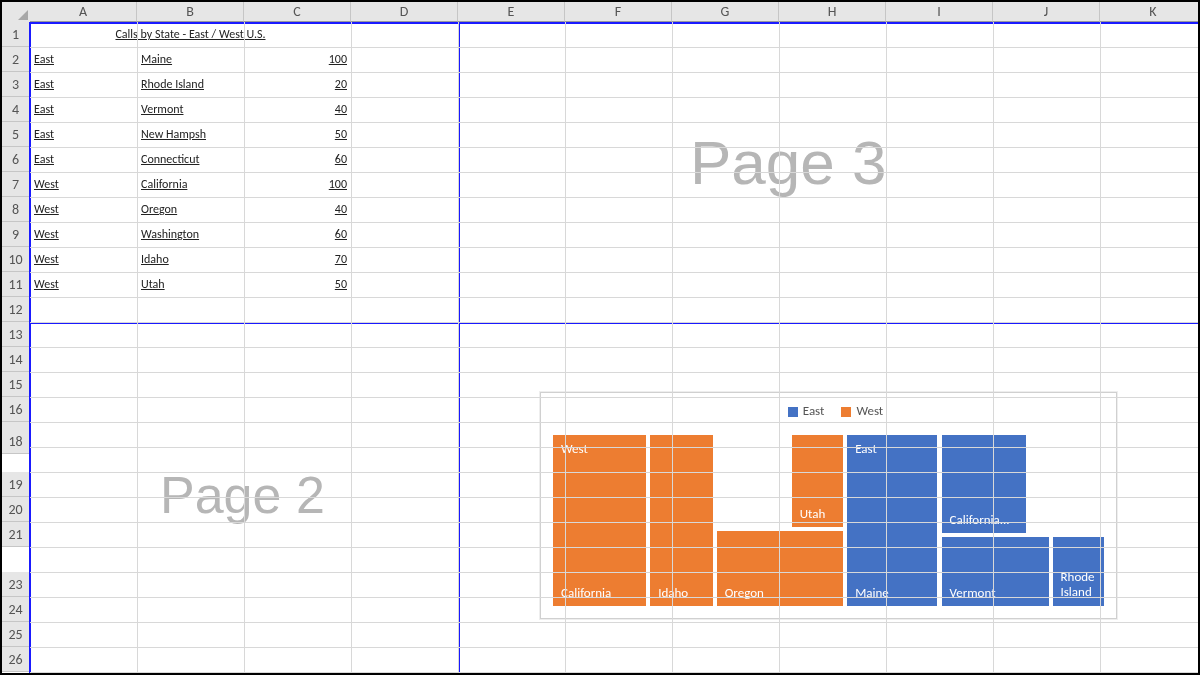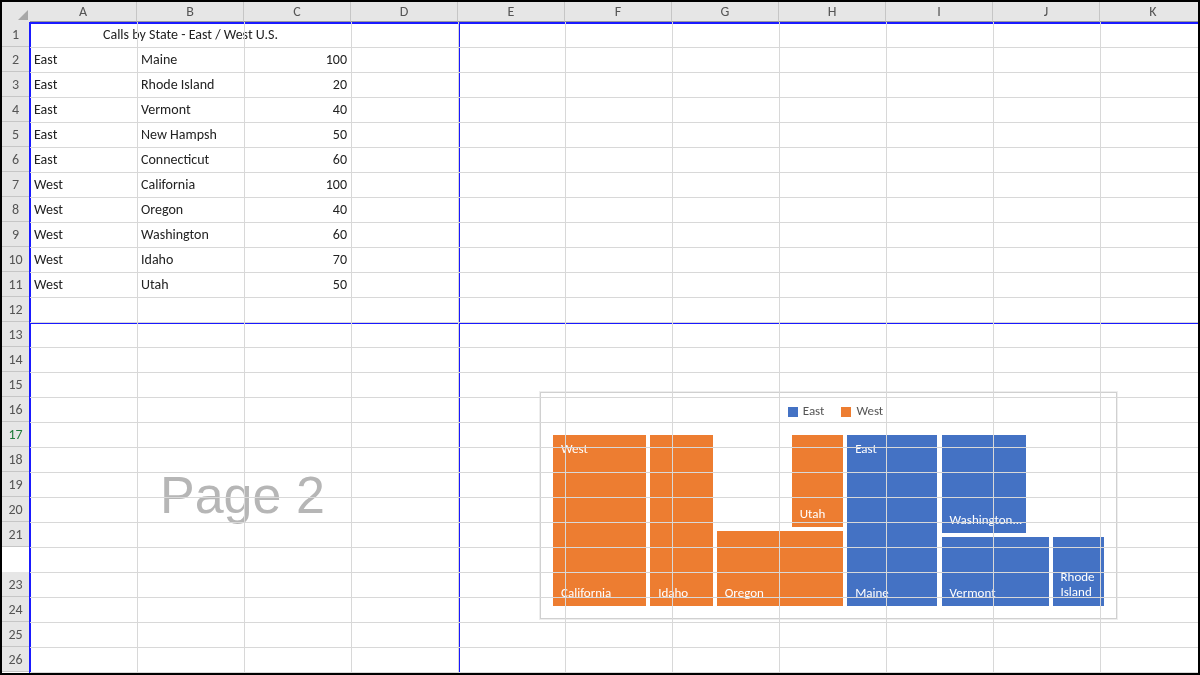--- a/index.html
+++ b/index.html
@@ -6,21 +6,21 @@
   body{background:#fff;border:2px solid #000;width:1196px;height:671px;position:relative;overflow:hidden;}
   .grid{position:absolute;inset:0;}
   .colhdr,.rowhdr{background:#e6e6e6;color:#555;font-size:14px;text-align:center;box-sizing:border-box;}
   .colhdr{position:absolute;top:0;height:20px;line-height:20px;border-right:1px solid #c6c6c6;border-bottom:1px solid #999;}
   .rowhdr{position:absolute;left:0;width:28px;line-height:25px;border-bottom:1px solid #c6c6c6;border-right:1px solid #999;}
   .corner{position:absolute;left:0;top:0;width:28px;height:20px;background:#e6e6e6;border-right:1px solid #999;border-bottom:1px solid #999;}
   .corner::after{content:"";position:absolute;right:2px;bottom:2px;width:0;height:0;border-left:10px solid transparent;border-bottom:10px solid #a8a8a8;}
   .cells{position:absolute;left:28px;top:20px;right:0;bottom:0;}
   .hline{position:absolute;left:0;right:0;height:0;border-top:1px solid #d8d8d8;}
   .vline{position:absolute;top:0;bottom:0;width:0;border-left:1px solid #d8d8d8;}
-  .cell{position:absolute;box-sizing:border-box;padding:0 4px;line-height:25px;font-size:14px;overflow:visible;white-space:nowrap;}
+  .cell{position:absolute;box-sizing:border-box;padding:0 4px;line-height:25px;font-size:12px;overflow:visible;white-space:nowrap;text-decoration:underline;}
   .r{ text-align:right;}
   .c{ text-align:center;}
   .pagebreak-h{position:absolute;left:0;right:0;height:0;border-top:2px solid #1a1aff;}
   .pagebreak-v{position:absolute;top:0;bottom:0;width:0;border-left:2px solid #1a1aff;}
   .watermark{position:absolute;font-size:52px;color:#b6b6b6;font-family:Arial,sans-serif;pointer-events:none;user-select:none;}
   .chart{position:absolute;background:#fff;border:1px solid #d0d0d0;box-shadow:0 0 0 1px #eee;}
   .legend{position:absolute;top:10px;left:0;right:0;text-align:center;font-size:13px;color:#555;}
   .legend .sw{display:inline-block;width:10px;height:10px;margin:0 5px 0 14px;vertical-align:middle;}
   .tree{position:absolute;left:10px;right:10px;top:40px;bottom:10px;}
   .tile{position:absolute;box-sizing:border-box;border:2px solid #fff;color:#fff;font-size:13px;padding:6px;}
@@ -60,21 +60,21 @@
       <div class="rowhdr" style="top: 195px; height: 25px;">8</div>
       <div class="rowhdr" style="top: 220px; height: 25px;">9</div>
       <div class="rowhdr" style="top: 245px; height: 25px;">10</div>
       <div class="rowhdr" style="top: 270px; height: 25px;">11</div>
       <div class="rowhdr" style="top: 295px; height: 25px;">12</div>
       <div class="rowhdr" style="top: 320px; height: 25px;">13</div>
       <div class="rowhdr" style="top: 345px; height: 25px;">14</div>
       <div class="rowhdr" style="top: 370px; height: 25px;">15</div>
       <div class="rowhdr" style="top: 395px; height: 25px;">16</div>
       <div class="rowhdr sel" style="top: 420px; height: 25px;">17</div>
-      <div class="rowhdr" style="top: 445px; height: 25px;">18</div>
+      <div class="rowhdr" style="top: 427px; height: 25px;">18</div>
       <div class="rowhdr" style="top: 470px; height: 25px;">19</div>
       <div class="rowhdr" style="top: 495px; height: 25px;">20</div>
       <div class="rowhdr" style="top: 520px; height: 25px;">21</div>
       <div class="rowhdr" style="top: 576px; height: 25px;">22</div>
       <div class="rowhdr" style="top: 570px; height: 25px;">23</div>
       <div class="rowhdr" style="top: 595px; height: 25px;">24</div>
       <div class="rowhdr" style="top: 620px; height: 25px;">25</div>
       <div class="rowhdr" style="top: 645px; height: 25px;">26</div>
     </div>
   <div class="cells" id="cells">
@@ -82,20 +82,21 @@
     <div class="cell c" style="left:0;top:0;width:321px">Calls by State - East / West U.S.</div>
 
     <div class="pagebreak-v" style="left:-1px"></div>
     <div class="pagebreak-h" style="top:0"></div>
     <div class="pagebreak-v" style="left:428px"></div>
     <div class="pagebreak-h" style="top:300px"></div>
     <div class="pagebreak-v" style="left:1168px"></div>
     <div class="pagebreak-h" style="top:650px"></div>
 
     <div class="watermark" style="left:130px;top:443px">Page 2</div>
+    <div class="watermark" style="left:660px;top:105px;font-size:62px;font-weight:400">Page 3</div>
 
     <div class="chart" style="left:510px;top:370px;width:575px;height:225px">
       <div class="legend">
         <span class="sw east"></span><span>East</span>
         <span class="sw west"></span><span>West</span>
       </div>
       <div class="tree">
 
         <div class="tile west" style="left:0;top:0;width:17.5%;height:100%">
           <span class="top">West</span>
@@ -109,21 +110,21 @@
         </div>
         <div class="tile west" style="left:29.5%;top:55%;width:23.5%;height:45%">
           <span class="btm">Oregon</span>
         </div>
 
         <div class="tile east" style="left:53%;top:0;width:17%;height:100%">
           <span class="top">East</span>
           <span class="btm">Maine</span>
         </div>
         <div class="tile east" style="left:70%;top:0;width:16%;height:58%">
-          <span class="btm2">Washington...</span>
+          <span class="btm2">California...</span>
         </div>
         <div class="tile east" style="left:70%;top:58%;width:20%;height:42%">
           <span class="btm">Vermont</span>
         </div>
         <div class="tile east" style="left:90%;top:58%;width:10%;height:42%">
           <span class="btm2" style="line-height:1.15">Rhode Island</span>
         </div>
       </div>
     </div>
   <div class="hline" style="top: 25px;"></div>

